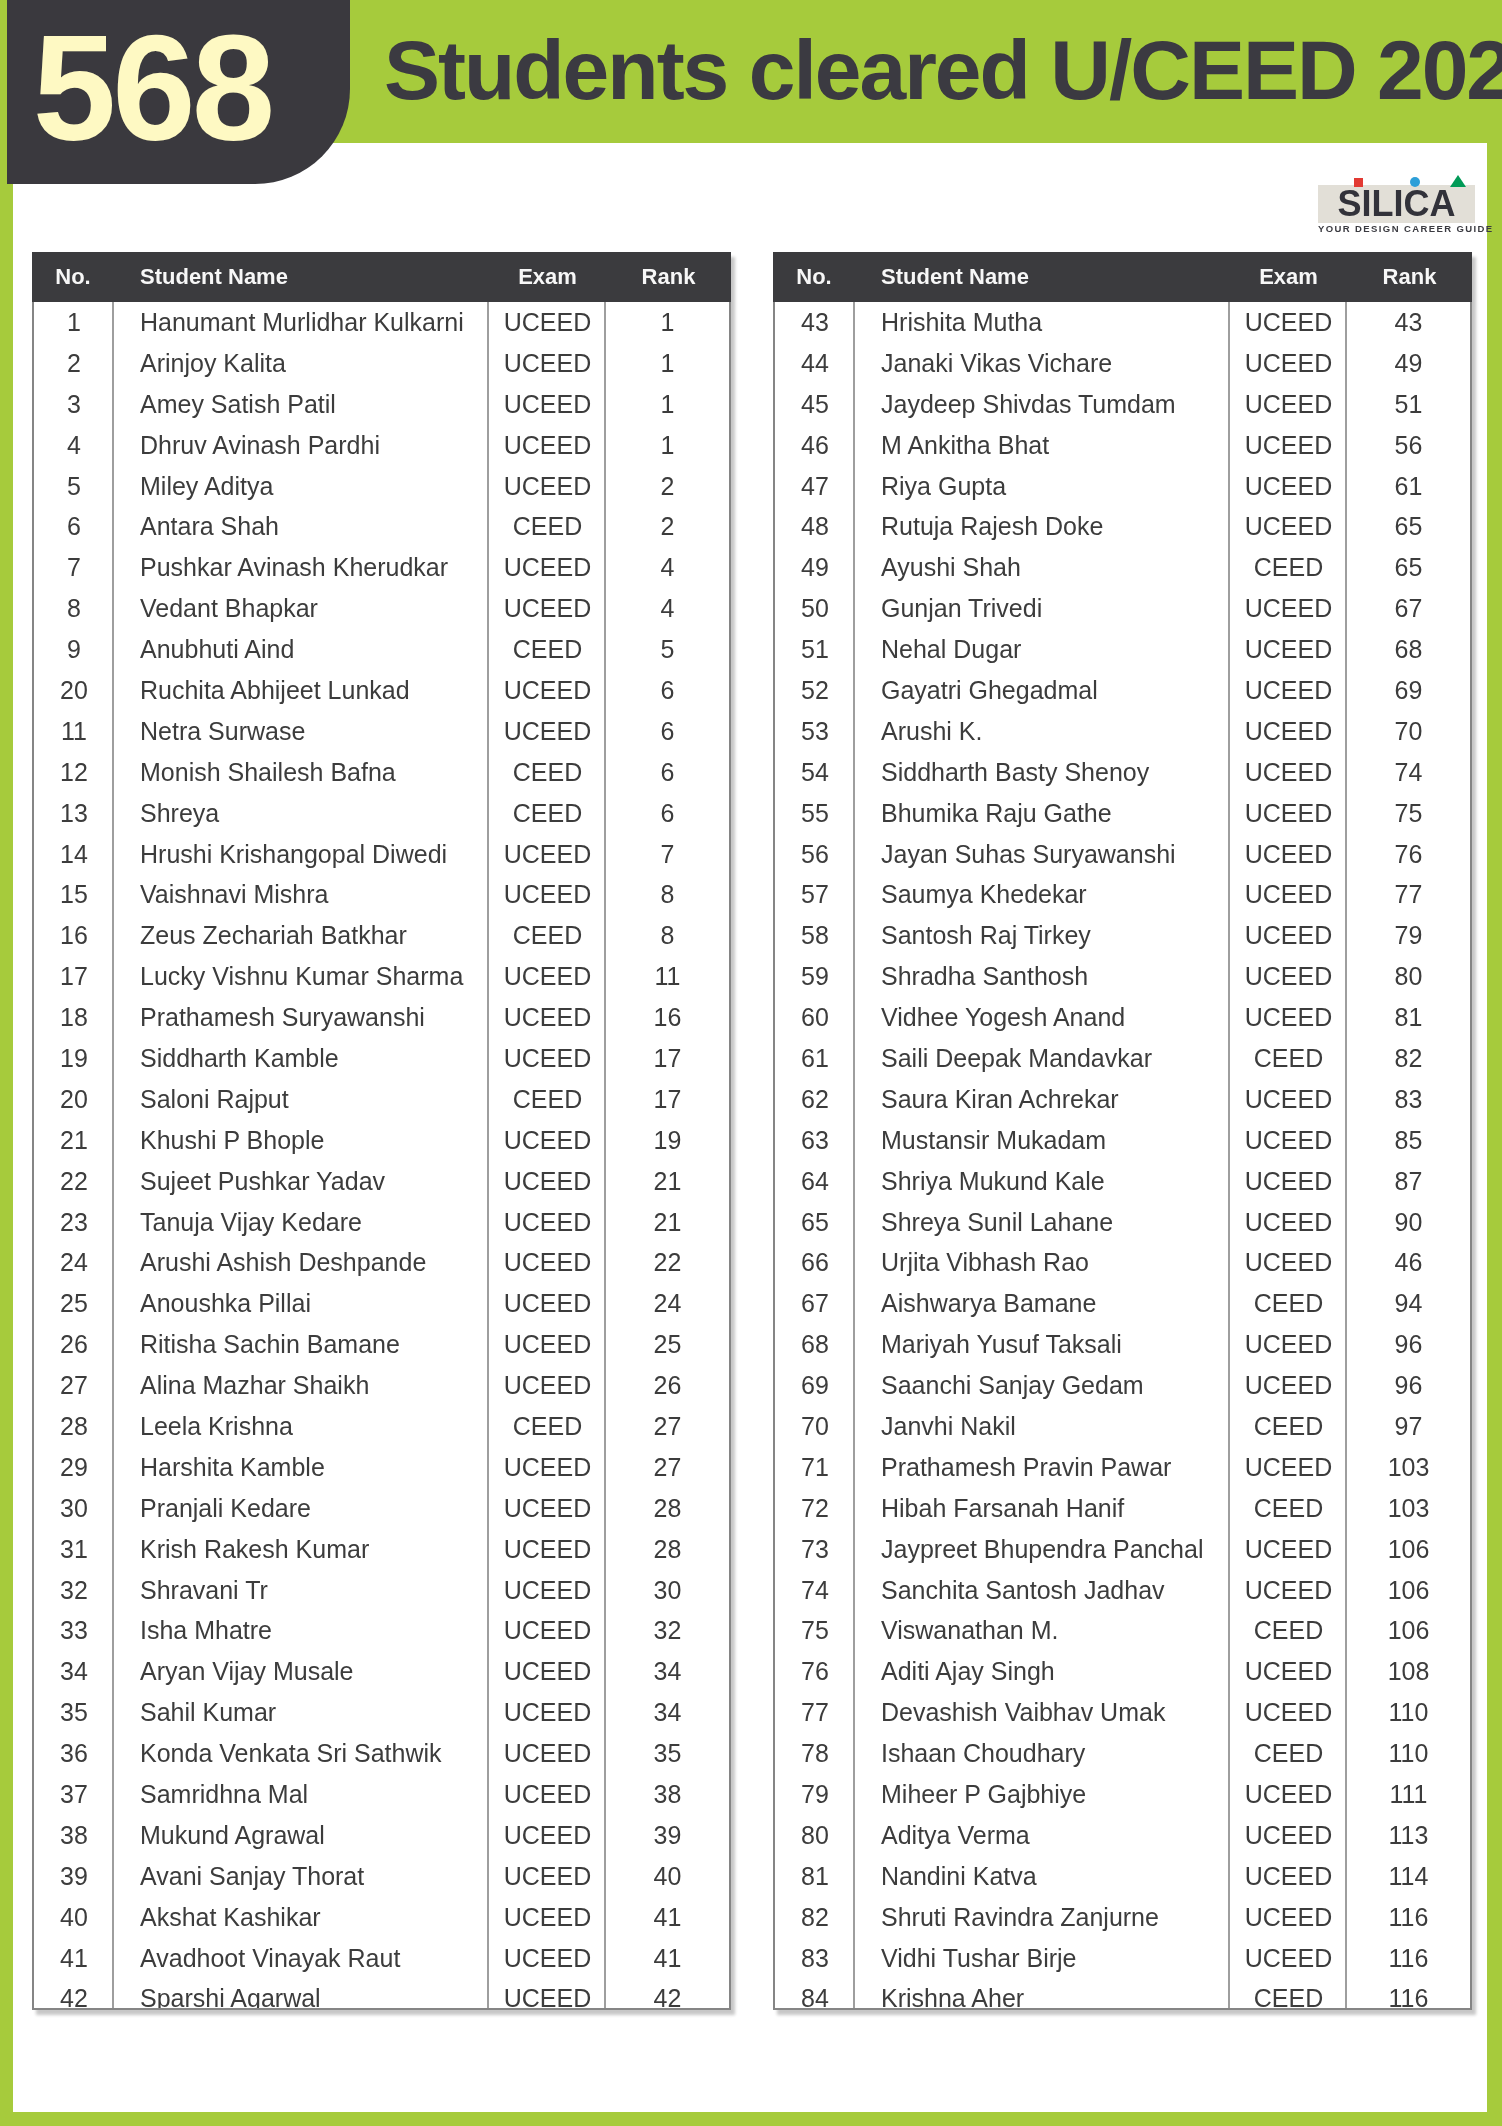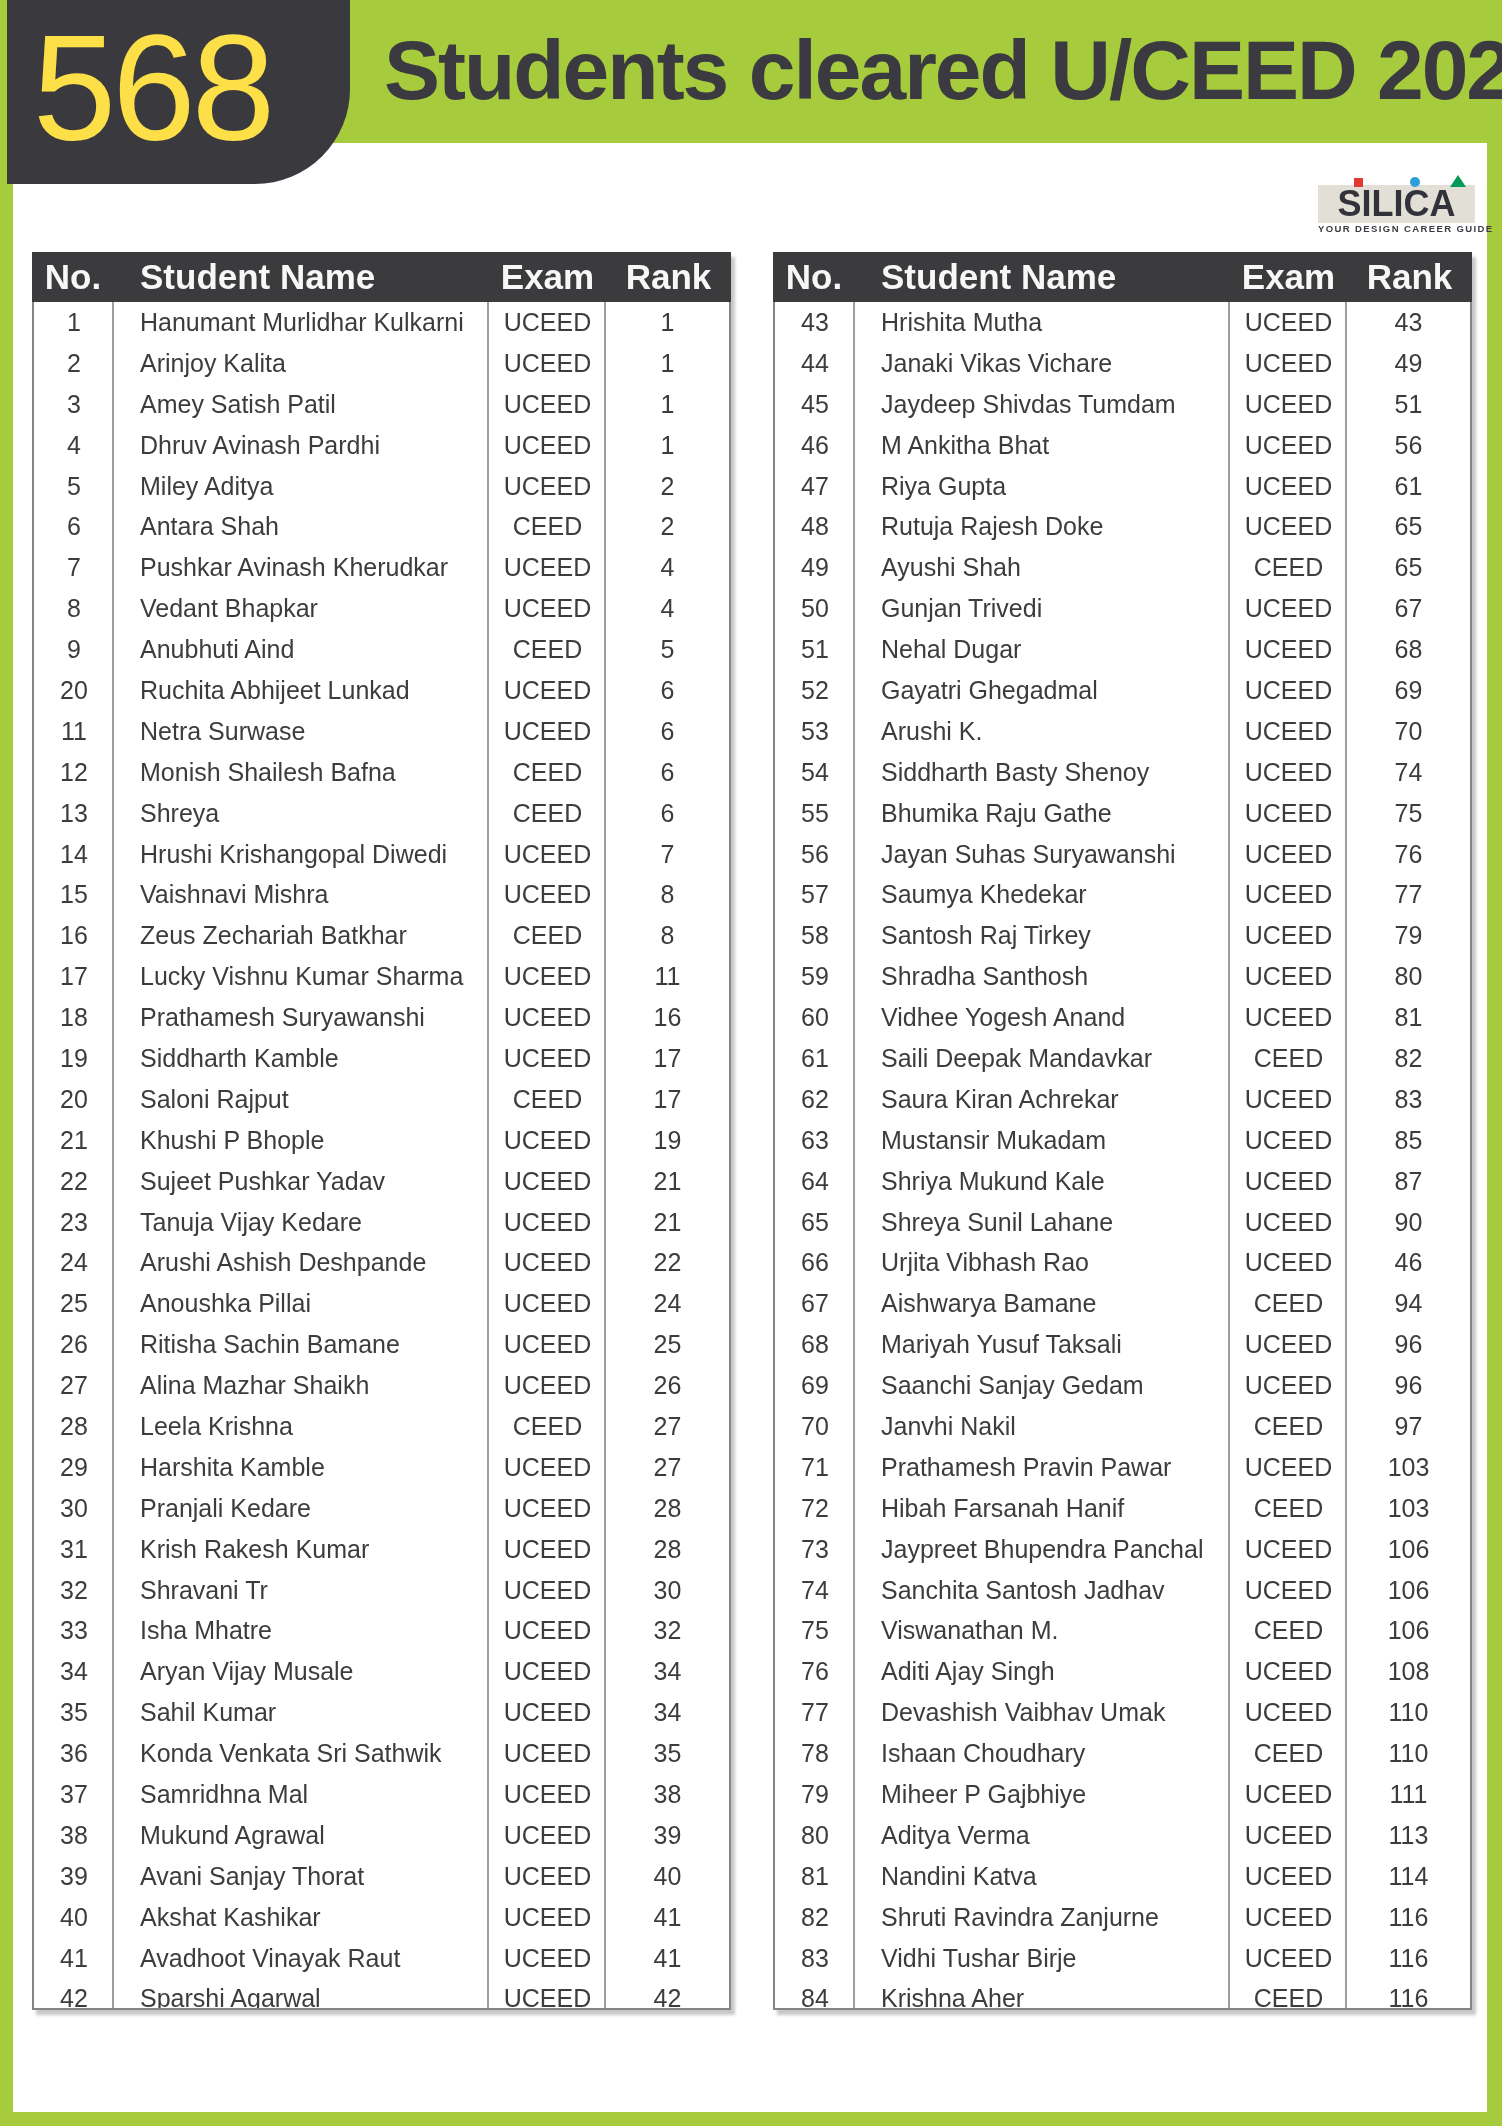--- a/index.html
+++ b/index.html
@@ -5,39 +5,39 @@
   html,body{margin:0;padding:0;}
   body{font-family:"Liberation Sans","DejaVu Sans",sans-serif;}
   .page{position:relative;width:1502px;height:2126px;background:#a6cb3c;overflow:hidden;}
   .white-area{position:absolute;left:13px;top:143px;width:1474px;height:1969px;background:#ffffff;}
   
   .banner-title{position:absolute;left:384px;top:0;width:1100px;height:143px;line-height:141px;
     font-size:84px;font-weight:700;letter-spacing:-2px;color:#3b3a41;white-space:nowrap;}
   .count-badge{position:absolute;left:7px;top:0;width:343px;height:184px;background:#3a393e;
     border-radius:0 0 95px 0;}
   .count-badge .num{position:absolute;left:0;top:8px;width:290px;text-align:center;
-    font-size:150px;font-weight:400;letter-spacing:-4px;color:#fde047;line-height:160px;}
+    font-size:150px;font-weight:700;letter-spacing:-4px;color:#fef9c3;line-height:160px;}
   
   .logo{position:absolute;left:1318px;top:163px;width:157px;}
   .logo-box{position:relative;margin-top:22px;height:38px;background:#e2dfd7;
     display:flex;align-items:center;justify-content:center;}
   .logo-text{font-size:36px;font-weight:700;letter-spacing:0px;color:#32323a;line-height:36px;}
   .mark{position:absolute;}
   .mark-red{left:36px;top:-7px;width:9px;height:9px;background:#e23a33;}
   .mark-blue{left:92px;top:-8px;width:10px;height:10px;border-radius:50%;background:#2d9fd8;}
   .mark-tri{left:132px;top:-10px;width:0;height:0;border-left:8px solid transparent;
     border-right:8px solid transparent;border-bottom:12px solid #019a57;}
   .logo-tagline{margin-top:0;font-size:9.5px;font-weight:700;letter-spacing:1.4px;
     color:#3a3a40;text-align:center;white-space:nowrap;}
   
   .table{position:absolute;top:252px;width:699px;box-shadow:4px 5px 3px rgba(0,0,0,0.22);}
   .table-left{left:32px;}
   .table-right{left:773px;}
   .thead{display:grid;grid-template-columns:82px 375px 117px 125px;height:50px;
-    background:#3b3b3e;color:#f7f7f7;font-size:35px;font-weight:700;align-items:center;}
+    background:#3b3b3e;color:#f7f7f7;font-size:22px;font-weight:700;align-items:center;}
   .thead .h{text-align:center;}
   .thead .h.name{text-align:left;padding-left:26px;}
   .tbody{position:relative;height:1706px;border:2px solid #858585;border-top:none;
     background:#ffffff;overflow:hidden;}
   .vline{position:absolute;top:0;bottom:0;width:2px;background:#9e9e9e;}
   .vl1{left:78px;} .vl2{left:453px;} .vl3{left:570px;}
   .trow{display:grid;grid-template-columns:80px 375px 117px 123px;height:40.9px;
     align-items:center;font-size:25px;color:#3c3c3c;}
   .trow .c{white-space:nowrap;overflow:hidden;}
   .trow .no{text-align:center;}

